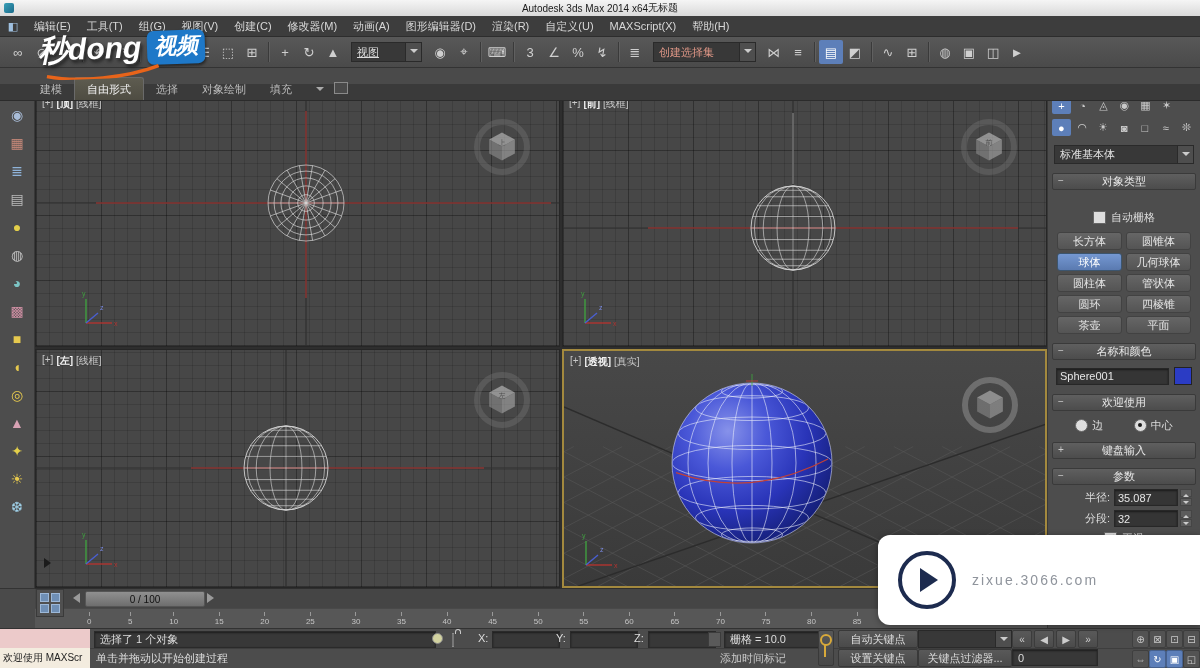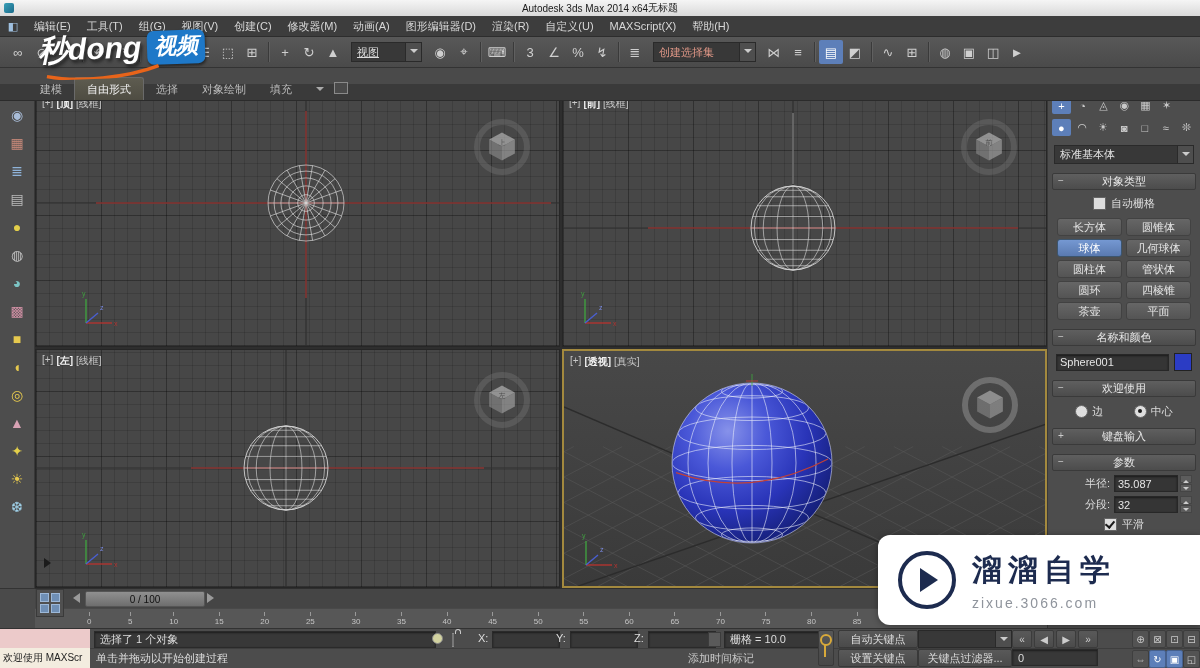--- a/index.html
+++ b/index.html
@@ -72,21 +72,21 @@
   #cmdpanel{position:absolute;left:1047px;top:92px;width:153px;height:536px;background:#4d4d4d;border-left:1px solid #383838;
             z-index:2;box-sizing:border-box;}
   .cp-tabs{display:flex;gap:2px;padding:5px 4px 0;}
   .cpt{width:19px;height:17px;display:flex;align-items:center;justify-content:center;font-size:11px;color:#c8c8c8;border-radius:2px;}
   .cpt.active{background:#5d7fb9;color:#fff;}
   .cp-combo{margin:9px 6px 0;height:17px;background:#383838;border:1px solid #2a2a2a;display:flex;align-items:center;
             padding-left:5px;font-size:11px;color:#e2e2e2;}
   .rollout{position:relative;margin:9px 4px 0;height:15px;background:linear-gradient(#5f5f5f,#4c4c4c);border:1px solid #3a3a3a;
            border-radius:2px;display:flex;align-items:center;justify-content:center;font-size:11px;color:#e8e8e8;}
   .rsym{position:absolute;left:5px;top:1px;font-size:10px;color:#ccc;}
-  .cp-check{display:flex;align-items:center;gap:5px;justify-content:center;margin-top:6px;font-size:11px;color:#ddd;}
+  .cp-check{display:flex;align-items:center;gap:5px;justify-content:center;margin-top:20px;font-size:11px;color:#ddd;}
   .cb{width:11px;height:11px;background:#dedede;border:1px solid #666;position:relative;display:inline-block;flex:none;}
   .cb.on::after{content:"";position:absolute;left:2px;top:0;width:4px;height:7px;border:solid #1a1a1a;border-width:0 2px 2px 0;transform:rotate(40deg);}
   .rd{width:11px;height:11px;border-radius:50%;background:#dedede;border:1px solid #666;position:relative;display:inline-block;flex:none;}
   .rd.on::after{content:"";position:absolute;left:3px;top:3px;width:4px;height:4px;border-radius:50%;background:#1a1a1a;}
   .obj-grid{display:grid;grid-template-columns:1fr 1fr;gap:3px 4px;margin:7px 9px 0;}
   .obj-btn{height:16px;background:linear-gradient(#666,#545454);border:1px solid #424242;border-radius:3px;display:flex;
            align-items:center;justify-content:center;color:#e6e6e6;font-size:11px;}
   .obj-btn.active{background:linear-gradient(#7598d2,#5a7ab0);border-color:#3c556e;color:#fff;font-family:Liberation Mono, monospace;}
   .field{background:#353535;border:1px solid #272727;box-shadow:inset 0 1px 2px rgba(0,0,0,0.5);color:#e6e6e6;
          display:flex;align-items:center;padding:0 3px;height:15px;font-size:11px;}
@@ -768,31 +768,30 @@
       <div class="navbtn">⊠</div>
       <div class="navbtn">⊡</div>
       <div class="navbtn">⊟</div>
       <div class="navbtn">⇔</div>
       <div class="navbtn active">↻</div>
       <div class="navbtn active">▣</div>
       <div class="navbtn">◱</div>
     </div>
 
   <span class="sabs clabel" style="left:96px;top:651px;">单击并拖动以开始创建过程</span>
-  <span class="sabs clabel" style="left:688px;top:651px;color:#c9c9c9;">添加时间标记</span>
+  <span class="sabs clabel" style="left:720px;top:651px;color:#c9c9c9;">添加时间标记</span>
 
   <div id="wm-logo">
     <span class="wm1">秒dong</span>
     <svg id="wm-swoosh" width="120" height="14">
       <path d="M2 10 C 34 17, 82 14, 114 3" stroke="#e8641a" stroke-width="3.5" fill="none"></path>
     </svg>
     <span class="wm2">视频</span>
   </div>
 
   <div id="wm-brand">
     <div id="wm-play"></div>
     <div id="wm-text">
-      <span class="bname">溜溜自学</span>
       <span class="burl">zixue.3066.com</span>
     </div>
   </div>
 
 </div>
 
 </body></html>

